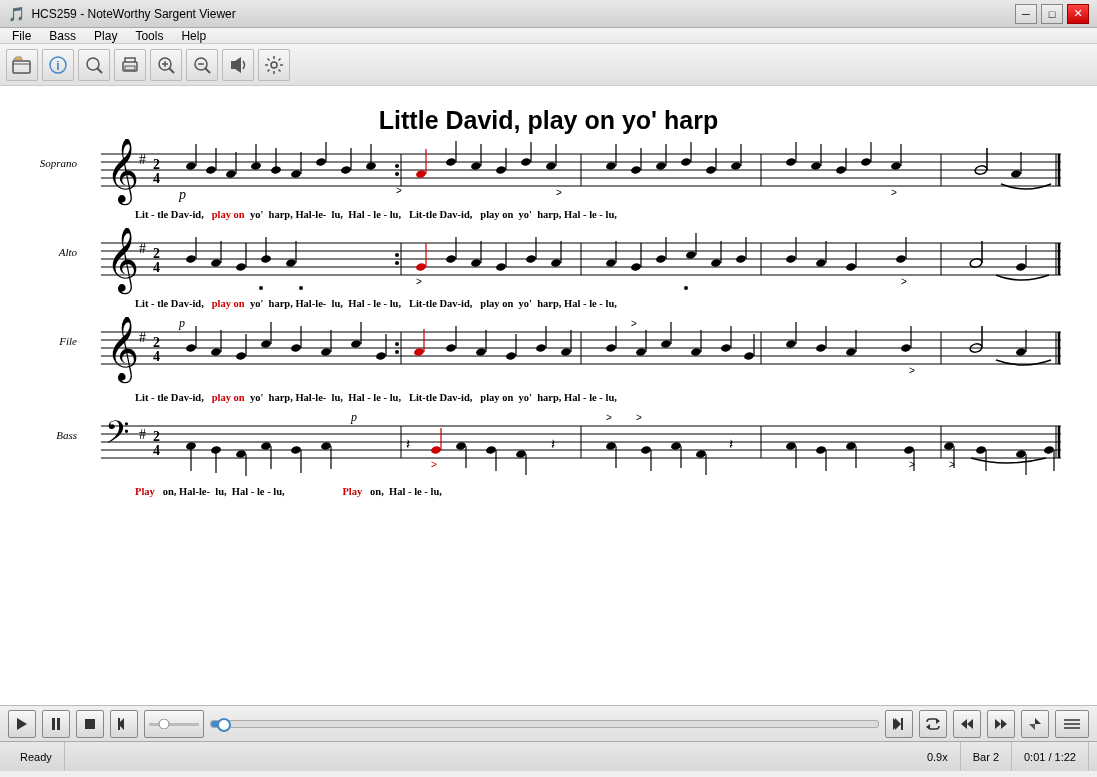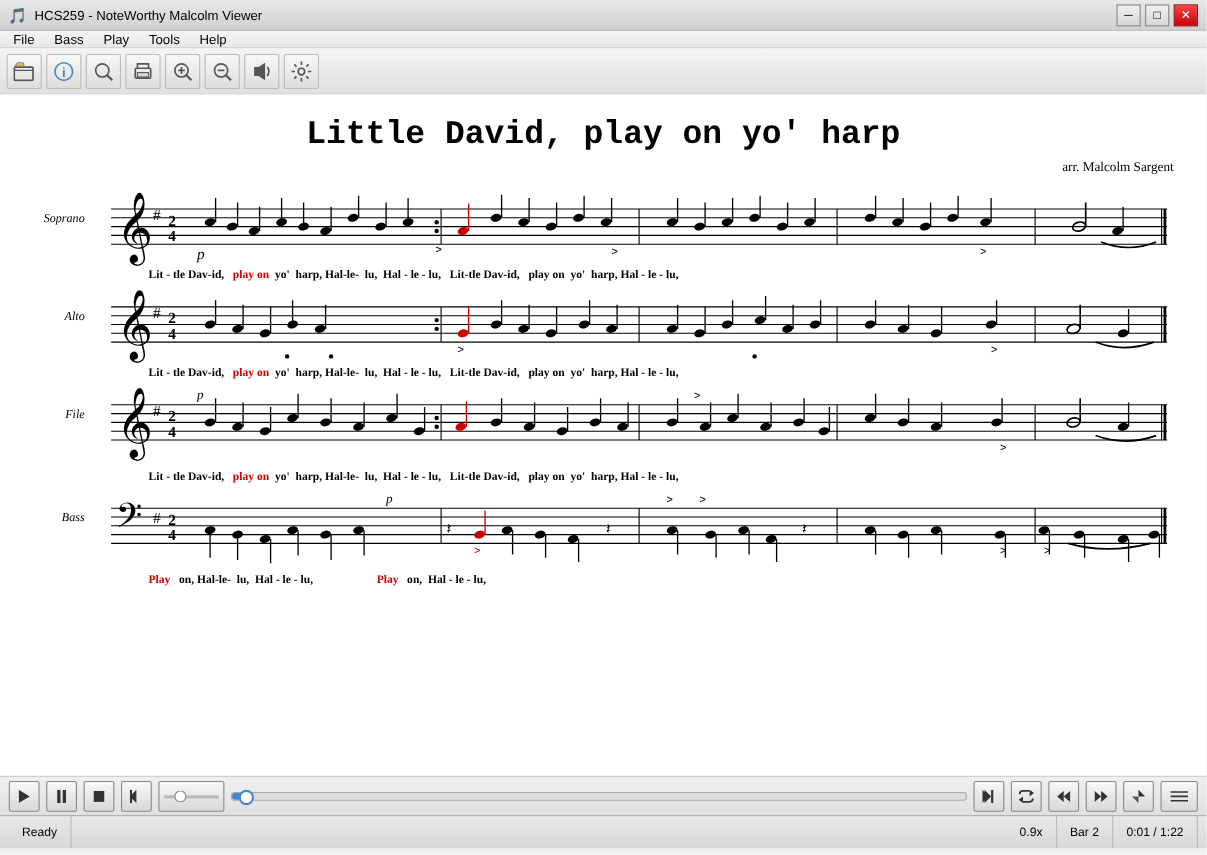--- a/index.html
+++ b/index.html
@@ -67,23 +67,23 @@
     
     #score-area {
       padding: 10px 20px;
       background: white;
       height: 100%;
       overflow-y: auto;
     }
 
     .score-title {
       text-align: center;
-      font-size: 30px;
+      font-size: 25px;
       font-weight: bold;
-      font-family: Liberation Mono, monospace;
+      font-family: Liberation Sans, sans-serif;
       margin-bottom: 4px;
       margin-top: 10px;
     }
     .score-arranger {
       text-align: right;
       font-size: 12px;
       font-family: 'Times New Roman', serif;
       margin-bottom: 16px;
       padding-right: 10px;
     }
@@ -197,21 +197,21 @@
       padding-left: 50px;
     }
     .red { fill: #cc0000; color: #cc0000; }
   </style>
 </head>
 <body>
 
 <div id="title-bar">
   <div id="title-bar-left">
     <span style="font-size:14px;">🎵</span>
-    <span>HCS259 - NoteWorthy Malcolm Viewer</span>
+    <span>HCS259 - NoteWorthy Sargent Viewer</span>
   </div>
   <div id="title-bar-controls">
     <button class="win-btn">─</button>
     <button class="win-btn">□</button>
     <button class="win-btn close">✕</button>
   </div>
 </div>
 
 <div id="menu-bar">
   <span class="menu-item">File</span>
@@ -274,21 +274,20 @@
         <circle cx="10" cy="10" r="3" fill="none" stroke="#555" stroke-width="1.5"></circle>
         <path d="M10 1v3M10 16v3M1 10h3M16 10h3M3.5 3.5l2 2M14.5 14.5l2 2M3.5 16.5l2-2M14.5 5.5l2-2" stroke="#555" stroke-width="1.5"></path>
       </svg>
   </button>
 </div>
 
 <div id="content">
   <div id="score-area">
 
     <div class="score-title">Little David, play on yo' harp</div>
-    <div class="score-arranger">arr. Malcolm Sargent</div>
 
     <div class="music-staff-wrapper">
       <div class="staff-voice-label">Soprano</div>
       <div class="staff-music">
         <svg class="music-svg" viewBox="0 0 960 70" height="70">
 
           <line x1="0" y1="15" x2="960" y2="15" stroke="black" stroke-width="1"></line>
           <line x1="0" y1="23" x2="960" y2="23" stroke="black" stroke-width="1"></line>
           <line x1="0" y1="31" x2="960" y2="31" stroke="black" stroke-width="1"></line>
           <line x1="0" y1="39" x2="960" y2="39" stroke="black" stroke-width="1"></line>

